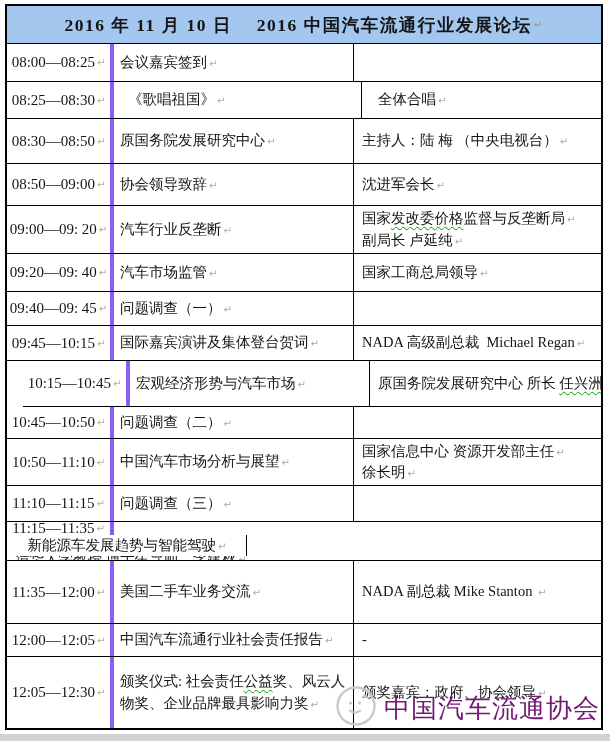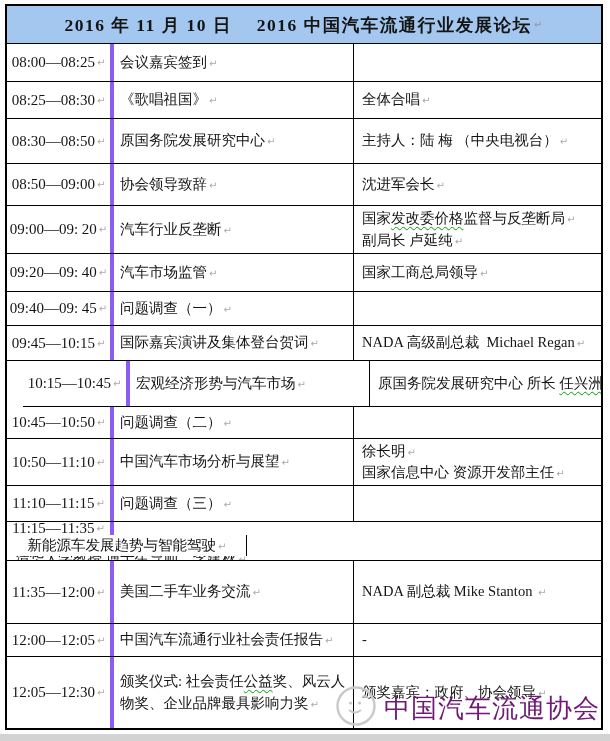--- a/index.html
+++ b/index.html
@@ -62,21 +62,21 @@
       <span>2016 年 11 月 10 日　 2016 中国汽车流通行业发展论坛</span><span class="pm">↵</span>
     </div>
     <div>
         <div class="row" style="height: 37px;">
           <div class="cell time"><span>08:00—08:25</span><span class="pm">↵</span></div>
           <div class="cell topic">
             <div class="line"><span>会议嘉宾签到</span><span class="pm">↵</span></div>
           </div>
           <div class="cell speaker"></div>
         </div>
-        <div class="row" style="height: 36px;">
+        <div class="row" style="height: 36px; gap: 8px;">
           <div class="cell time"><span>08:25—08:30</span><span class="pm">↵</span></div>
           <div class="cell topic">
             <div class="line"><span>《歌唱祖国》</span><span class="pm">↵</span></div>
           </div>
           <div class="cell speaker">
             <div class="line"><span>全体合唱</span><span class="pm">↵</span></div>
           </div>
         </div>
         <div class="row" style="height: 44px;">
           <div class="cell time"><span>08:30—08:50</span><span class="pm">↵</span></div>
@@ -146,22 +146,22 @@
             <div class="line"><span>问题调查（二）</span><span class="pm">↵</span></div>
           </div>
           <div class="cell speaker"></div>
         </div>
         <div class="row" style="height: 46px;">
           <div class="cell time"><span>10:50—11:10</span><span class="pm">↵</span></div>
           <div class="cell topic">
             <div class="line"><span>中国汽车市场分析与展望</span><span class="pm">↵</span></div>
           </div>
           <div class="cell speaker">
+            <div class="line"><span>国家信息中心 资源开发部主任</span><span class="pm">↵</span></div>
             <div class="line"><span>徐长明</span><span class="pm">↵</span></div>
-            <div class="line"><span>国家信息中心 资源开发部主任</span><span class="pm">↵</span></div>
           </div>
         </div>
         <div class="row" style="height: 35px;">
           <div class="cell time"><span>11:10—11:15</span><span class="pm">↵</span></div>
           <div class="cell topic">
             <div class="line"><span>问题调查（三）</span><span class="pm">↵</span></div>
           </div>
           <div class="cell speaker"></div>
         </div>
         <div class="row" style="height: 38px; flex-direction: column;">

